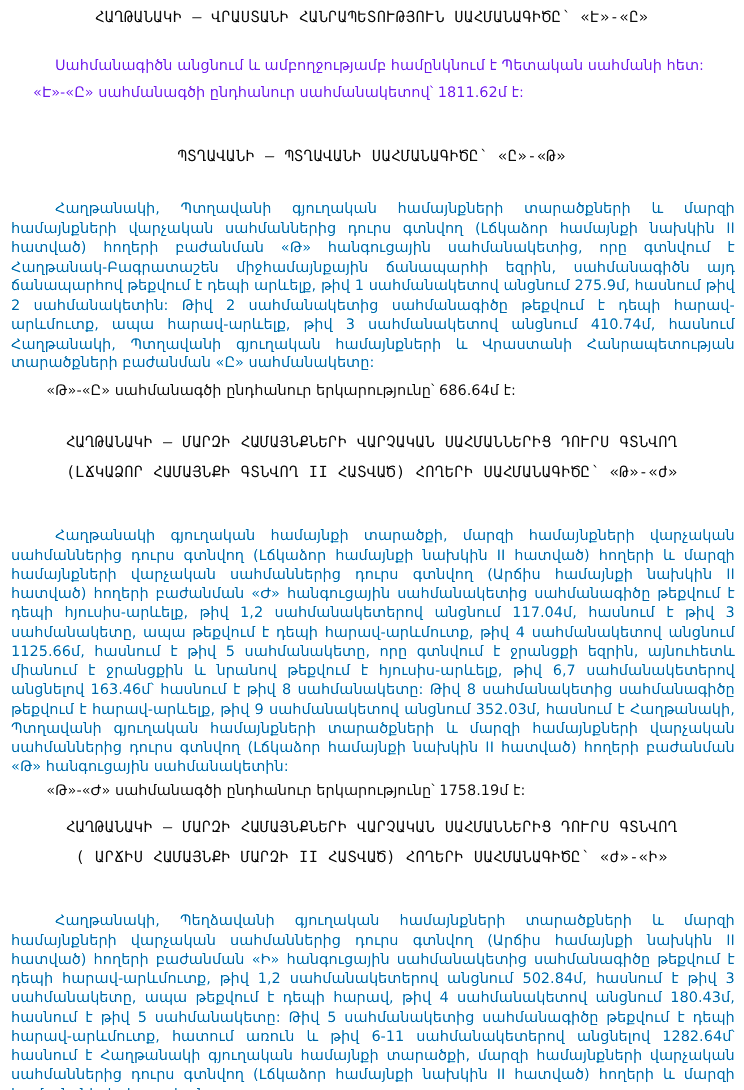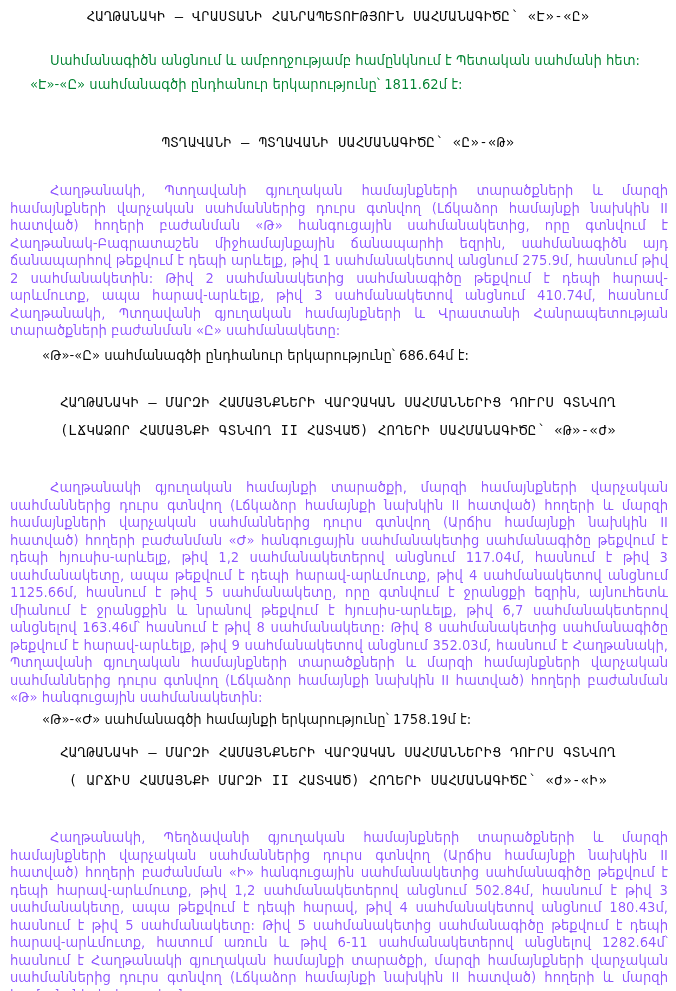--- a/index.html
+++ b/index.html
@@ -36,56 +36,56 @@
       line-height: 24px;
       color: #1a1a1a;
       white-space: nowrap;
     }
     .para {
       position: absolute;
       left: 10px;
       right: 8px;
       text-align: justify;
       text-indent: 40px;
-      color: #8b5cf6;
+      color: #0369a1;
     }
     .line {
       position: absolute;
       white-space: nowrap;
-      color: #15803d;
+      color: #6d28d9;
     }
     .total {
       position: absolute;
       left: 42px;
       white-space: nowrap;
       color: #1a1a1a;
     }
   </style>
 </head>
 <body>
 
 <div class="page">
 
   <div class="heading" style="top:4px;">ՀԱՂԹԱՆԱԿԻ – ՎՐԱՍՏԱՆԻ ՀԱՆՐԱՊԵՏՈՒԹՅՈՒՆ ՍԱՀՄԱՆԱԳԻԾԸ՝   «Է»-«Ը»</div>
 
   <div class="line" style="left:50px; top:52px;">Սահմանագիծն անցնում և ամբողջությամբ համընկնում է Պետական սահմանի հետ:</div>
 
-  <div class="line" style="left:30px; top:76px;">«Է»-«Ը» սահմանագծի ընդհանուր երկարությունը՝   1811.62մ է:</div>
+  <div class="line" style="left:30px; top:76px;">«Է»-«Ը» սահմանագծի ընդհանուր սահմանակետով՝   1811.62մ է:</div>
 
   <div class="heading" style="top:130px;">ՊՏՂԱՎԱՆԻ – ՊՏՂԱՎԱՆԻ ՍԱՀՄԱՆԱԳԻԾԸ՝   «Ը»-«Թ»</div>
 
   <div class="para" style="top:182px;">Հաղթանակի, Պտղավանի գյուղական համայնքների տարածքների և մարզի համայնքների վարչական սահմաններից դուրս գտնվող (Լճկաձոր համայնքի նախկին II հատված) հողերի բաժանման «Թ» հանգուցային սահմանակետից, որը գտնվում է Հաղթանակ-Բագրատաշեն միջհամայնքային ճանապարհի եզրին, սահմանագիծն այդ ճանապարհով թեքվում է դեպի արևելք, թիվ 1 սահմանակետով անցնում 275.9մ, հասնում թիվ 2 սահմանակետին: Թիվ 2 սահմանակետից սահմանագիծը թեքվում է դեպի հարավ-արևմուտք, ապա հարավ-արևելք, թիվ 3 սահմանակետով անցնում 410.74մ, հասնում Հաղթանակի, Պտղավանի գյուղական համայնքների և Վրաստանի Հանրապետության տարածքների բաժանման «Ը» սահմանակետը:</div>
 
   <div class="total" style="top:347px;text-align:right;">«Թ»-«Ը» սահմանագծի ընդհանուր երկարությունը՝   686.64մ է:</div>
 
   <div class="heading" style="top:390px;">ՀԱՂԹԱՆԱԿԻ – ՄԱՐԶԻ ՀԱՄԱՅՆՔՆԵՐԻ ՎԱՐՉԱԿԱՆ ՍԱՀՄԱՆՆԵՐԻՑ ԴՈՒՐՍ ԳՏՆՎՈՂ</div>
   <div class="heading" style="top:418px;">(ԼՃԿԱՁՈՐ ՀԱՄԱՅՆՔԻ ԳՏՆՎՈՂ II ՀԱՏՎԱԾ) ՀՈՂԵՐԻ ՍԱՀՄԱՆԱԳԻԾԸ՝   «Թ»-«Ժ»</div>
 
   <div class="para" style="top:479px;">Հաղթանակի գյուղական համայնքի տարածքի, մարզի համայնքների վարչական սահմաններից դուրս գտնվող (Լճկաձոր համայնքի նախկին II հատված) հողերի և մարզի համայնքների վարչական սահմաններից դուրս գտնվող (Արճիս համայնքի նախկին II հատված) հողերի բաժանման «Ժ» հանգուցային սահմանակետից սահմանագիծը թեքվում է դեպի հյուսիս-արևելք, թիվ 1,2 սահմանակետերով անցնում 117.04մ, հասնում է թիվ 3 սահմանակետը, ապա թեքվում է դեպի հարավ-արևմուտք, թիվ 4 սահմանակետով անցնում 1125.66մ, հասնում է թիվ 5 սահմանակետը, որը գտնվում է ջրանցքի եզրին, այնուհետև միանում է ջրանցքին և նրանով թեքվում է հյուսիս-արևելք, թիվ 6,7 սահմանակետերով անցնելով 163.46մ՝ հասնում է թիվ 8 սահմանակետը: Թիվ 8 սահմանակետից սահմանագիծը թեքվում է հարավ-արևելք, թիվ 9 սահմանակետով անցնում 352.03մ, հասնում է Հաղթանակի, Պտղավանի գյուղական համայնքների տարածքների և մարզի համայնքների վարչական սահմաններից դուրս գտնվող (Լճկաձոր համայնքի նախկին II հատված) հողերի բաժանման «Թ» հանգուցային սահմանակետին:</div>
 
-  <div class="total" style="top:711px;">«Թ»-«Ժ» սահմանագծի համայնքի երկարությունը՝   1758.19մ է:</div>
+  <div class="total" style="top:711px;">«Թ»-«Ժ» սահմանագծի ընդհանուր երկարությունը՝   1758.19մ է:</div>
 
   <div class="heading" style="top:740px;">ՀԱՂԹԱՆԱԿԻ – ՄԱՐԶԻ ՀԱՄԱՅՆՔՆԵՐԻ ՎԱՐՉԱԿԱՆ ՍԱՀՄԱՆՆԵՐԻՑ ԴՈՒՐՍ ԳՏՆՎՈՂ</div>
   <div class="heading" style="top:768px;">( ԱՐՃԻՍ  ՀԱՄԱՅՆՔԻ ՄԱՐԶԻ II ՀԱՏՎԱԾ) ՀՈՂԵՐԻ ՍԱՀՄԱՆԱԳԻԾԸ՝   «Ժ»-«Ի»</div>
 
   <div class="para" style="top:829px;">Հաղթանակի, Պեղձավանի գյուղական համայնքների տարածքների և մարզի համայնքների վարչական սահմաններից դուրս գտնվող (Արճիս համայնքի նախկին II հատված) հողերի բաժանման «Ի» հանգուցային սահմանակետից սահմանագիծը թեքվում է դեպի հարավ-արևմուտք, թիվ 1,2 սահմանակետերով անցնում 502.84մ, հասնում է թիվ 3 սահմանակետը, ապա թեքվում է դեպի հարավ, թիվ 4 սահմանակետով անցնում 180.43մ, հասնում է թիվ 5 սահմանակետը: Թիվ 5 սահմանակետից սահմանագիծը թեքվում է դեպի հարավ-արևմուտք, հատում առուն և թիվ 6-11 սահմանակետերով անցնելով 1282.64մ՝ հասնում է Հաղթանակի գյուղական համայնքի տարածքի, մարզի համայնքների վարչական սահմաններից դուրս գտնվող (Լճկաձոր համայնքի նախկին II հատված) հողերի և մարզի համայնքների վարչական</div>
 
 </div>
 
 </body></html>

